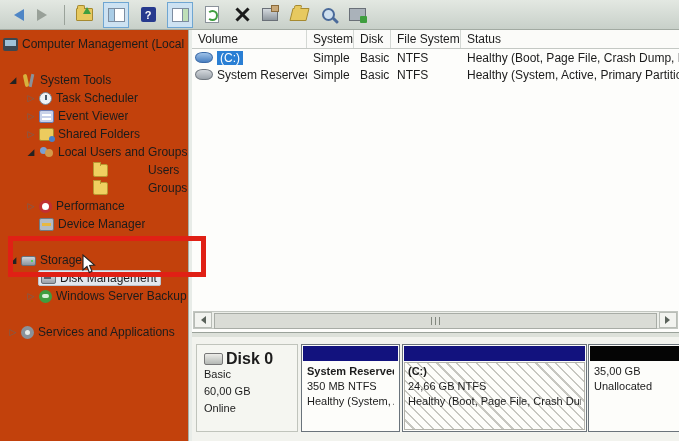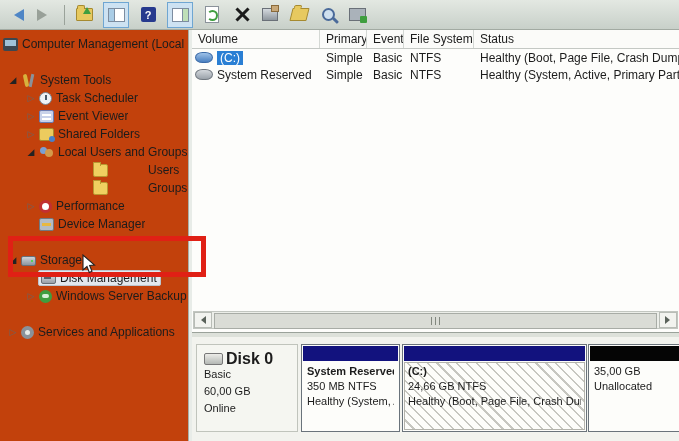--- a/index.html
+++ b/index.html
@@ -81,21 +81,21 @@
   .ic-backup{border-radius:50%;width:13px;background:#3f9e3f;}
   .ic-backup::after{content:"";position:absolute;left:3px;top:4px;width:7px;height:4px;background:#d8f0d8;border-radius:2px;}
   .ic-diskmgmt{height:10px;margin-top:2px;background:linear-gradient(#d8dce0,#98a0a8);border:1px solid #687078;box-sizing:border-box;}
   .ic-diskmgmt::after{content:"";position:absolute;left:2px;top:2px;right:4px;height:2px;background:#5a626a;}
   .ic-services{border-radius:50%;width:13px;background:#8a929a;}
   .ic-services::after{content:"";position:absolute;left:4px;top:4px;width:5px;height:5px;border-radius:50%;background:#e8ece8;}
 
   
   .lhead{display:flex;height:18px;align-items:center;border-bottom:1px solid #c4c8c4;background:#fbfbf9;}
   .hc{box-sizing:border-box;padding:0 6px;border-right:1px solid #d4d8d4;height:18px;line-height:18px;overflow:hidden;white-space:nowrap;}
-  .c-vol{width:128px;} .c-lay{width:47px;} .c-typ{width:37px;} .c-fs{width:70px;} .c-st{flex:1;border-right:none;}
+  .c-vol{width:115px;} .c-lay{width:47px;} .c-typ{width:37px;} .c-fs{width:70px;} .c-st{flex:1;border-right:none;}
   .vrow{display:flex;height:17px;align-items:center;white-space:nowrap;}
   .vc{box-sizing:border-box;padding:0 6px;overflow:hidden;}
   .vname{display:flex;align-items:center;gap:4px;padding-left:3px;}
   .vdisk{width:16px;height:9px;border-radius:50% / 60%;background:linear-gradient(#d4d8dc,#9aa2aa);border:1px solid #707880;flex:none;}
   .vdisk.blue{background:linear-gradient(#9ec2e8,#4a7fc0);border-color:#3a6aa8;}
   .selname{background:#2a7fd4;color:#fff;padding:0 3px;}
 
   
   .hscroll{position:absolute;left:1px;right:1px;bottom:3px;height:16px;background:#eceee9;
            border:1px solid #c2c6c0;display:flex;align-items:center;}
@@ -251,22 +251,22 @@
       <span class="tic ic-services"></span>
       <span class="tlabel">Services and Applications</span>
     </div>
   </div>
 
   <div class="vsplit"></div>
 
   <div class="listpane">
     <div class="lhead">
       <span class="hc c-vol">Volume</span>
-      <span class="hc c-lay">Primary</span>
-      <span class="hc c-typ">Event</span>
+      <span class="hc c-lay">System</span>
+      <span class="hc c-typ">Disk</span>
       <span class="hc c-fs">File System</span>
       <span class="hc c-st">Status</span>
     </div>
     <div class="vrow">
       <span class="vc c-vol vname">
         <span class="vdisk blue"></span>
         <span class="selname">(C:)</span>
       </span>
       <span class="vc c-lay">Simple</span>
       <span class="vc c-typ">Basic</span>

